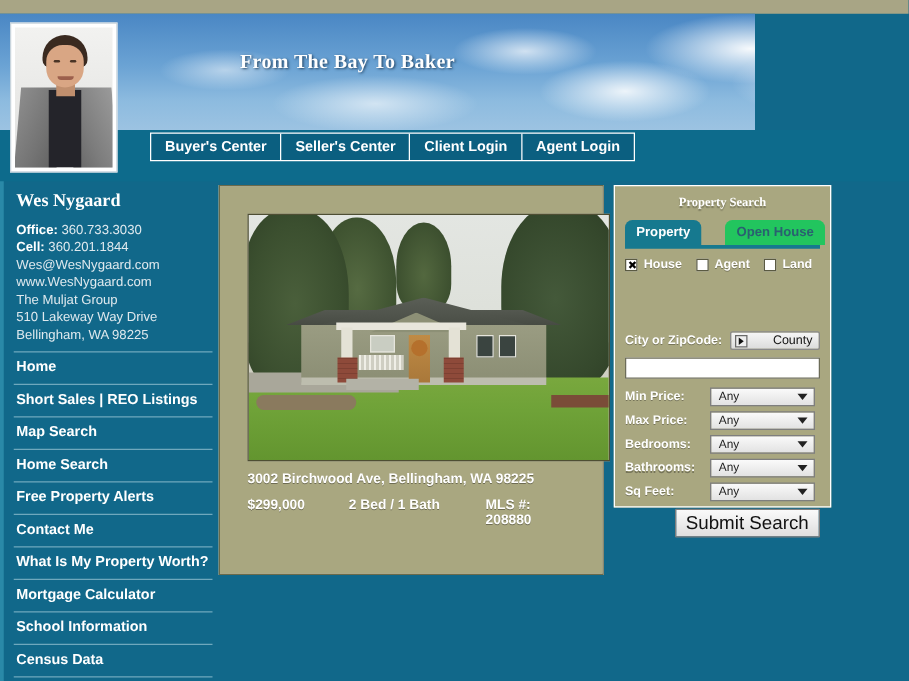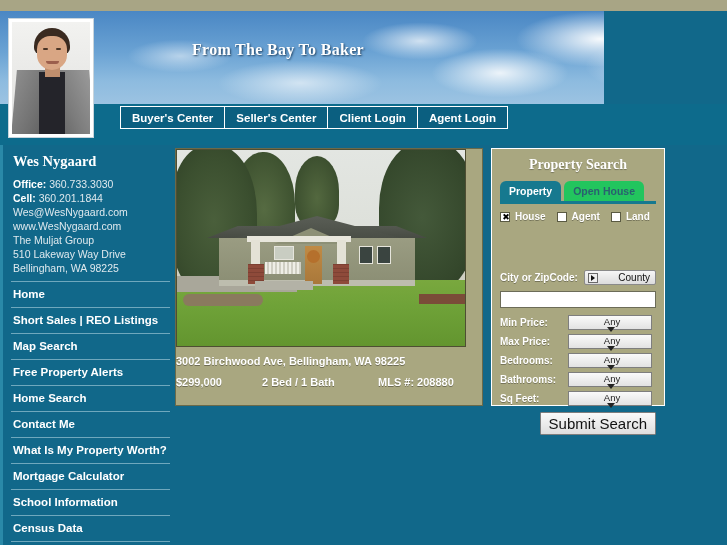--- a/index.html
+++ b/index.html
@@ -116,26 +116,26 @@
     padding: 6px 2px 6px 2px;
     font-size: 11.5px; font-weight: bold; color: #ffffff;
     cursor: pointer; white-space: nowrap;
     line-height: 13px;
   }
   .nav-item:last-child { border-bottom: 1px solid #6fa8bd; }
 
   
   .listing {
     position: absolute; left: 175px; top: 148px;
-    width: 308px; height: 258px;
+    width: 308px; height: 312px;
     background: #a9a780;
     border: 1px solid #ffffff;
     outline: 1px solid #6a6a4a;
     outline-offset: -1px;
-    padding: 0;
+    padding: 22px;
   }
   .photo-frame {
     width: 290px; height: 198px;
     border: 1px solid #4e4e33;
     overflow: hidden; position: relative;
     background: #cfcfc2;
   }
   
   .sky-bg { position:absolute; left:0; top:0; width:100%; height:52%;
     background: linear-gradient(180deg,#e3e6e2 0%, #dcdfd8 100%); }
@@ -218,25 +218,25 @@
   .search-panel {
     position: absolute; left: 491px; top: 148px;
     width: 174px; height: 258px;
     background: #a9a780;
     border: 1px solid #ffffff;
     padding: 8px 8px;
   }
   .search-title {
     text-align: center;
     font-family: "Liberation Serif", serif;
-    font-size: 14px; font-weight: bold; color: #ffffff;
+    font-size: 10px; font-weight: bold; color: #ffffff;
     text-shadow: 0 1px 1px rgba(0,0,0,.3);
     margin-bottom: 8px;
   }
-  .tabs { display: flex; position: relative; }
+  .tabs { display: flex; position: relative; gap: 16px; }
   .tab {
     font-size: 10.5px; font-weight: bold;
     padding: 4px 9px 4px 9px;
     border-radius: 6px 6px 0 0;
     cursor: pointer; white-space: nowrap;
   }
   .tab.active { background: #16798f; color: #ffffff; }
   .tab.inactive { background: #22c55e; color: #2a6070; margin-left: 3px; }
   .tab-underline { height: 3px; background: #16798f; margin-bottom: 7px; }
 
@@ -274,21 +274,21 @@
     font-size: 10px; padding: 0 3px; font-family: "Liberation Sans", sans-serif;
   }
   .field-row { display: flex; align-items: center; margin-bottom: 4px; }
   .field-label { width: 68px; font-size: 10px; font-weight: bold; color: #ffffff;
     text-shadow: 0 1px 0 rgba(0,0,0,.3); }
   .select {
     width: 84px; height: 15px;
     background: linear-gradient(180deg,#fafafa 0%, #e2e2e2 100%);
     border: 1px solid #7e7e7e;
     display: flex; align-items: center; justify-content: space-between;
-    padding: 0 2px 0 6px; font-size: 9.5px; color: #222; cursor: pointer; flex-direction: column;
+    padding: 0 2px 0 6px; font-size: 9.5px; color: #222; cursor: pointer;
   }
   .select .arw {
     width: 0; height: 0; border-top: 5px solid #222;
     border-left: 4px solid transparent; border-right: 4px solid transparent;
     margin-right: 3px;
   }
   .submit-row { display: flex; justify-content: flex-end; margin-top: 6px; }
   .submit-btn {
     background: linear-gradient(180deg,#fafafa 0%, #dedede 100%);
     border: 1px solid #7e7e7e; border-radius: 1px;
@@ -343,22 +343,22 @@
     <div class="contact-line">www.WesNygaard.com</div>
     <div class="contact-line">The Muljat Group</div>
     <div class="contact-line">510 Lakeway Way Drive</div>
     <div class="contact-line">Bellingham, WA 98225</div>
   </div>
 
   <div class="nav-list">
     <div class="nav-item">Home</div>
     <div class="nav-item">Short Sales | REO Listings</div>
     <div class="nav-item">Map Search</div>
+    <div class="nav-item">Home Search</div>
     <div class="nav-item">Free Property Alerts</div>
-    <div class="nav-item">Home Search</div>
     <div class="nav-item">Contact Me</div>
     <div class="nav-item">What Is My Property Worth?</div>
     <div class="nav-item">Mortgage Calculator</div>
     <div class="nav-item">School Information</div>
     <div class="nav-item">Census Data</div>
 
   </div>
 </div>
 
 <div class="listing">

